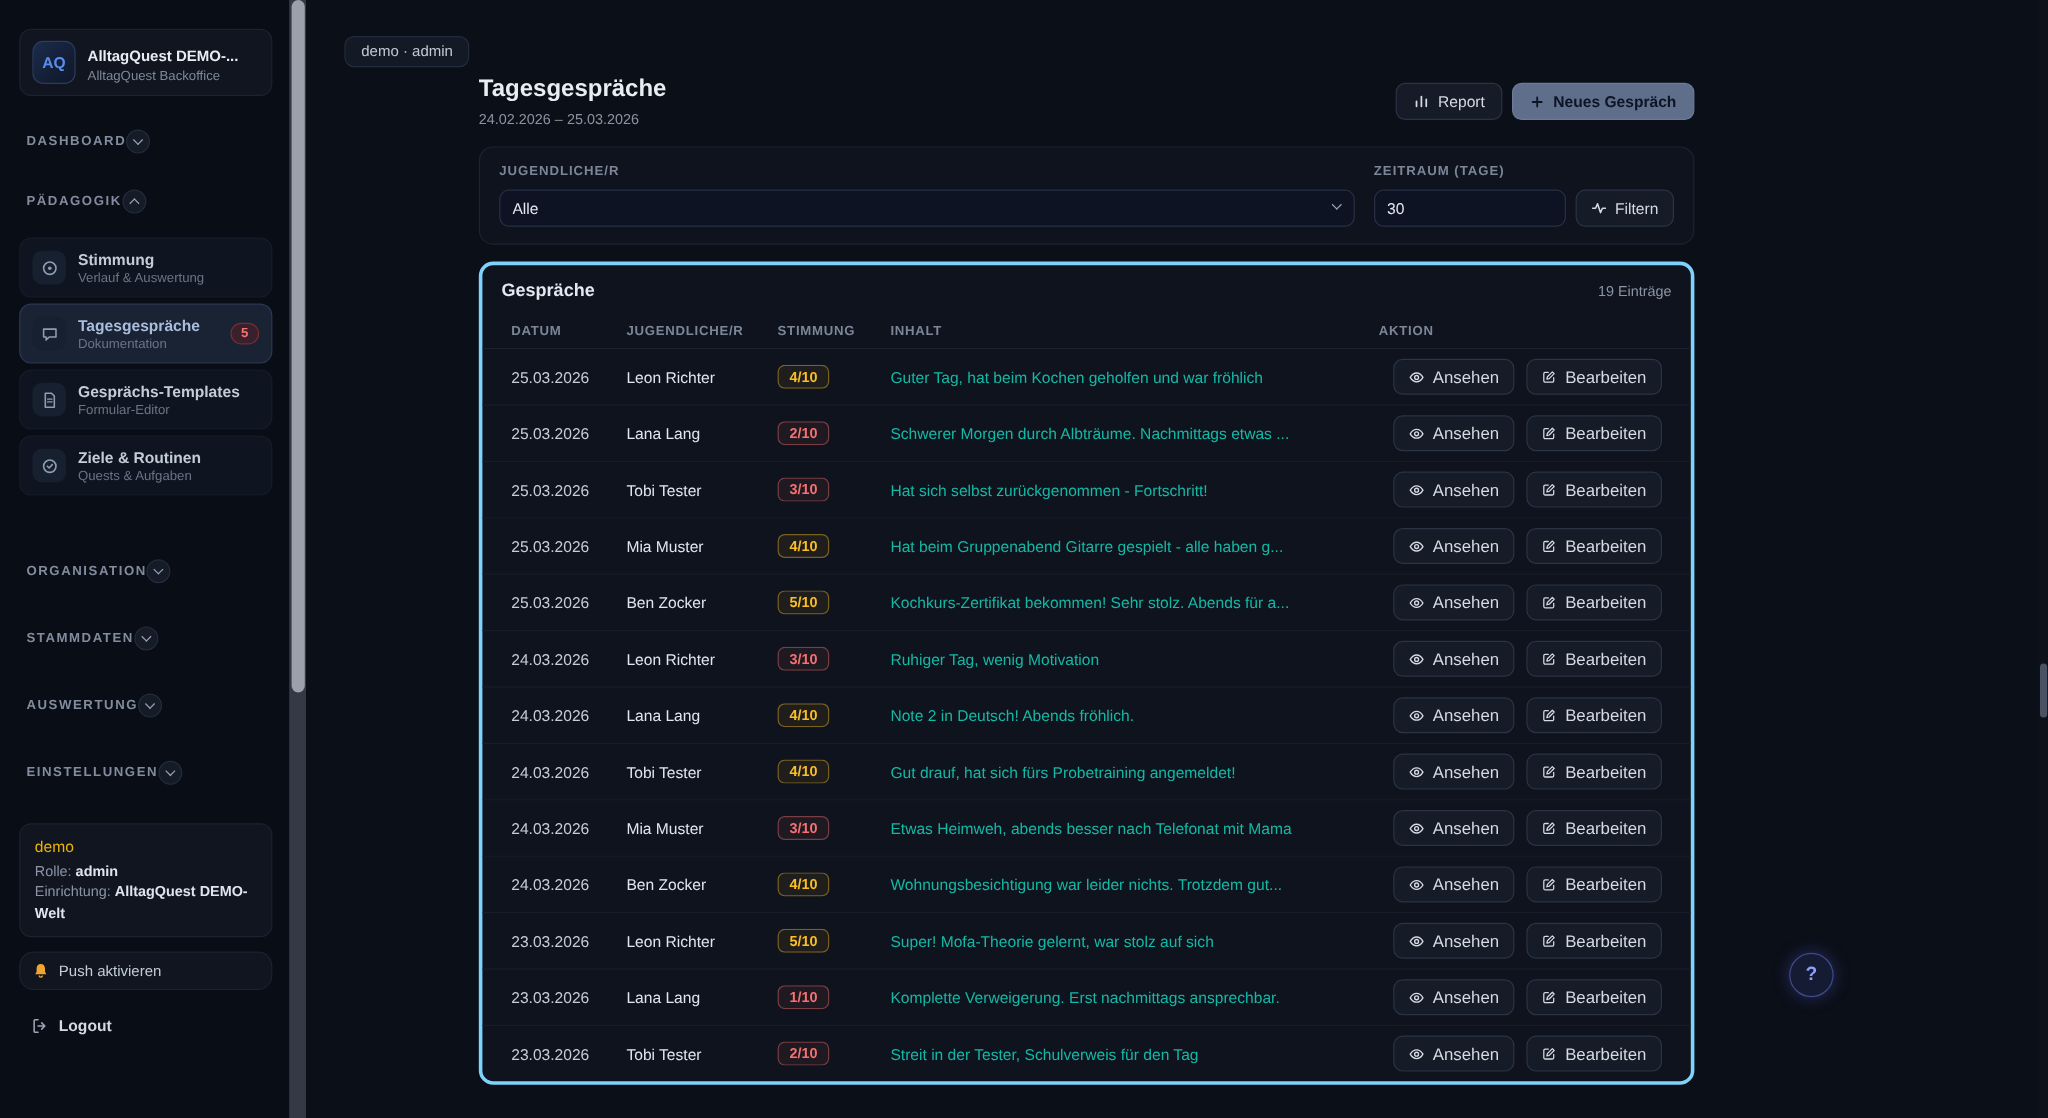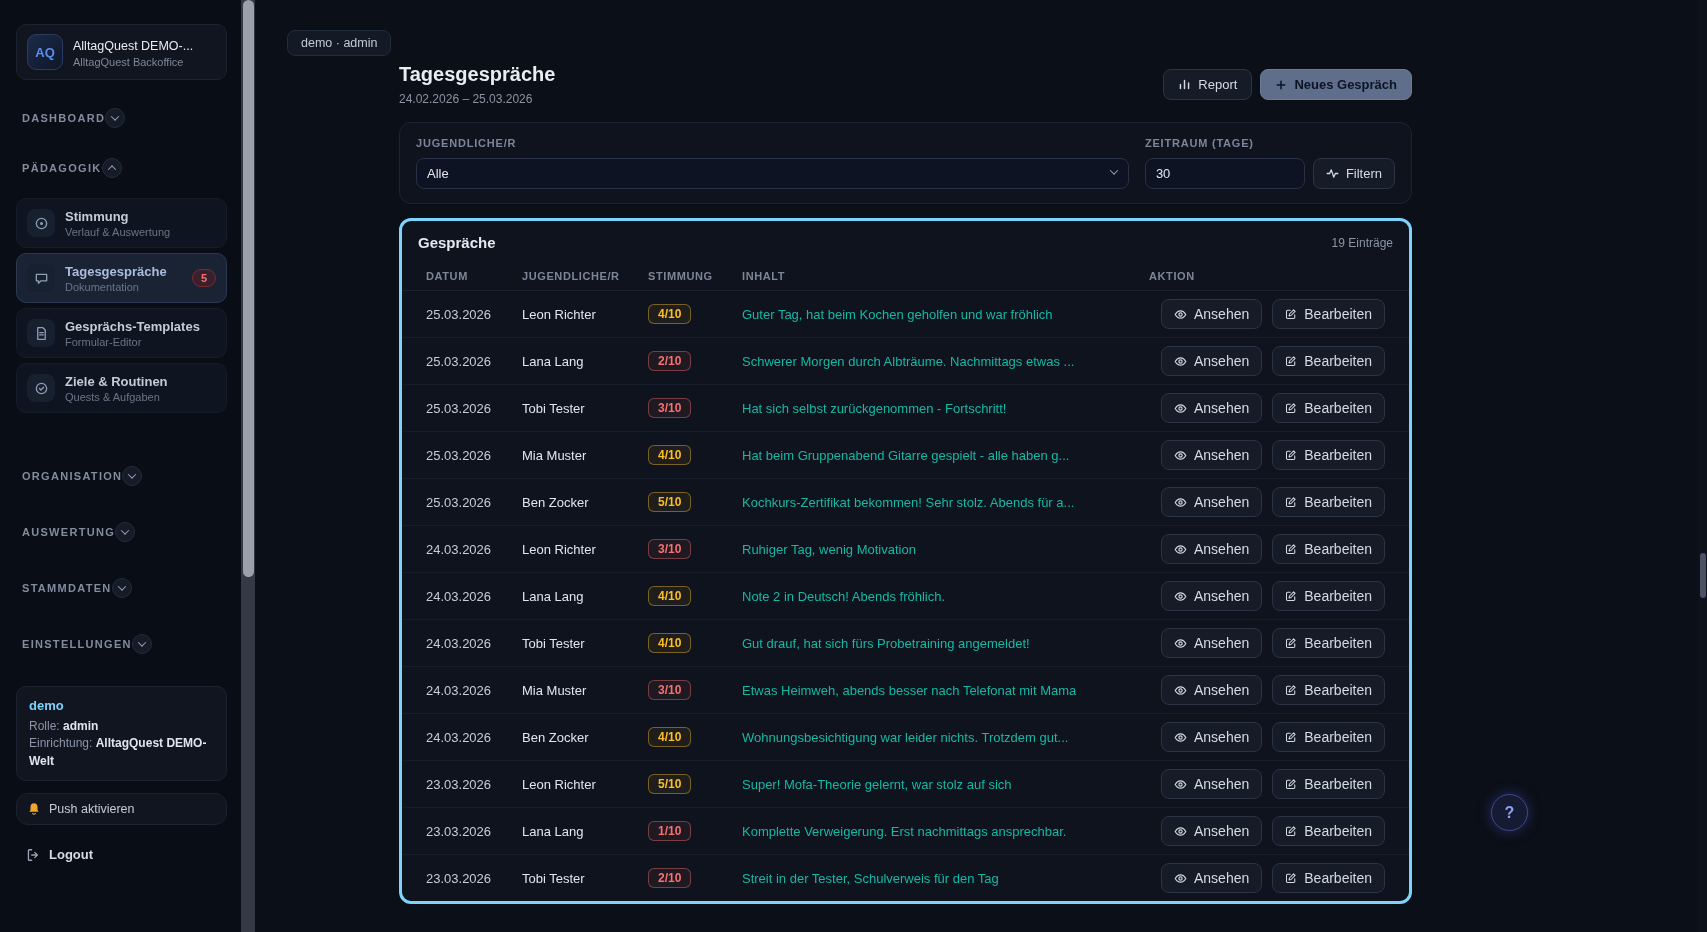--- a/index.html
+++ b/index.html
@@ -6,26 +6,26 @@
   html,body{width:1707px;height:932px;overflow:hidden;background:#0b0f17;
     font-family:"Liberation Sans",sans-serif;color:#c7cfdc;-webkit-font-smoothing:antialiased}
   button{font-family:inherit;cursor:pointer}
   input,select{font-family:inherit;outline:none}
 
   .app{display:flex;width:100%;height:100%}
 
   
   .sidebar{width:241px;height:100%;background:#090d15;padding:16px 14px 64px 16px;
     display:flex;flex-direction:column;overflow:hidden;flex-shrink:0}
-  .logo-card{display:flex;align-items:center;gap:10px;background:#10151f;border:1px solid #1b2331;
+  .logo-card{display:flex;align-items:flex-end;gap:10px;background:#10151f;border:1px solid #1b2331;
     border-radius:10px;padding:9px 10px;margin-top:8px;margin-bottom:16px}
   .logo-sq{width:36px;height:36px;border-radius:9px;flex-shrink:0;
     background:linear-gradient(135deg,#1b2b4a,#0f1729);border:1px solid #2b3c5e;
     display:flex;align-items:center;justify-content:center;color:#5b8def;font-weight:700;font-size:13px}
-  .logo-title{font-size:12.5px;font-weight:400;color:#e8ecf3;white-space:nowrap}
+  .logo-title{font-size:12.5px;font-weight:700;color:#e8ecf3;white-space:nowrap}
   .logo-sub{font-size:11px;color:#7e8899;margin-top:2px;white-space:nowrap}
 
   .side-section{display:flex;align-items:center;
     padding:12px 6px;margin-bottom:6px;border-radius:8px;cursor:pointer}
   .side-section-label{font-size:11px;letter-spacing:1.3px;color:#828c9e;font-weight:700}
   .chev-btn{width:20px;height:20px;border-radius:50%;background:#151b27;border:1px solid #242d3d;
     display:flex;align-items:center;justify-content:center;flex-shrink:0}
   .chev{width:6px;height:6px;border-right:1.5px solid #9aa4b6;border-bottom:1.5px solid #9aa4b6;display:block}
   .chev.down{transform:rotate(45deg) translate(-1px,-1px)}
   .chev.up{transform:rotate(225deg) translate(-1px,-1px)}
@@ -42,21 +42,21 @@
   .nav-sub{display:block;font-size:11px;color:#68728526;color:#6b7486;margin-top:2px;white-space:nowrap}
   .nav-badge{font-size:11px;font-weight:700;color:#f87171;background:rgba(127,29,29,.30);
     border:1px solid #7f2a2a;border-radius:999px;padding:2px 8px;flex-shrink:0}
   .nav-badge:empty{display:none}
 
   .collapsed-list{margin-top:22px}
   .collapsed-list .side-section{margin-bottom:12px}
 
   .user-card{margin-top:auto;background:#10151f;border:1px solid #1b2331;border-radius:10px;
     padding:10px 12px;font-size:12px;color:#8b95a7;line-height:1.45}
-  .user-card .uname{color:#7dd3fc;font-weight:700;font-size:13px;display:block;margin-bottom:2px}
+  .user-card .uname{color:#eab308;font-weight:400;font-size:13px;display:block;margin-bottom:2px}
   .user-card b{color:#dfe5ee;font-weight:700}
   .push-btn{margin-top:12px;display:flex;align-items:center;gap:8px;background:#10151f;
     border:1px solid #1b2331;border-radius:12px;padding:8px 10px;color:#c3ccd9;font-size:12.5px;width:100%}
   .logout-row{margin-top:16px;display:flex;align-items:center;gap:9px;padding:6px 10px;
     color:#d5dae4;font-size:13px;font-weight:600;background:transparent;border:none;width:100%;text-align:left}
   .logout-row svg{color:#9aa4b6}
 
   
   .sidebar-scrollbar{width:14px;height:100%;background:#343a45;position:relative;flex-shrink:0}
   .sidebar-scrollbar .sb-thumb{position:absolute;left:1.5px;top:0;width:11px;height:577px;
@@ -209,28 +209,28 @@
     <div class="collapsed-list">
 
         <div class="side-section">
           <span class="side-section-label">ORGANISATION</span>
           <span class="chev-btn">
             <span class="chev down"></span>
           </span>
         </div>
 
         <div class="side-section">
-          <span class="side-section-label">AUSWERTUNG</span>
+          <span class="side-section-label">STAMMDATEN</span>
           <span class="chev-btn">
             <span class="chev down"></span>
           </span>
         </div>
 
         <div class="side-section">
-          <span class="side-section-label">STAMMDATEN</span>
+          <span class="side-section-label">AUSWERTUNG</span>
           <span class="chev-btn">
             <span class="chev down"></span>
           </span>
         </div>
 
         <div class="side-section">
           <span class="side-section-label">EINSTELLUNGEN</span>
           <span class="chev-btn">
             <span class="chev down"></span>
           </span>

